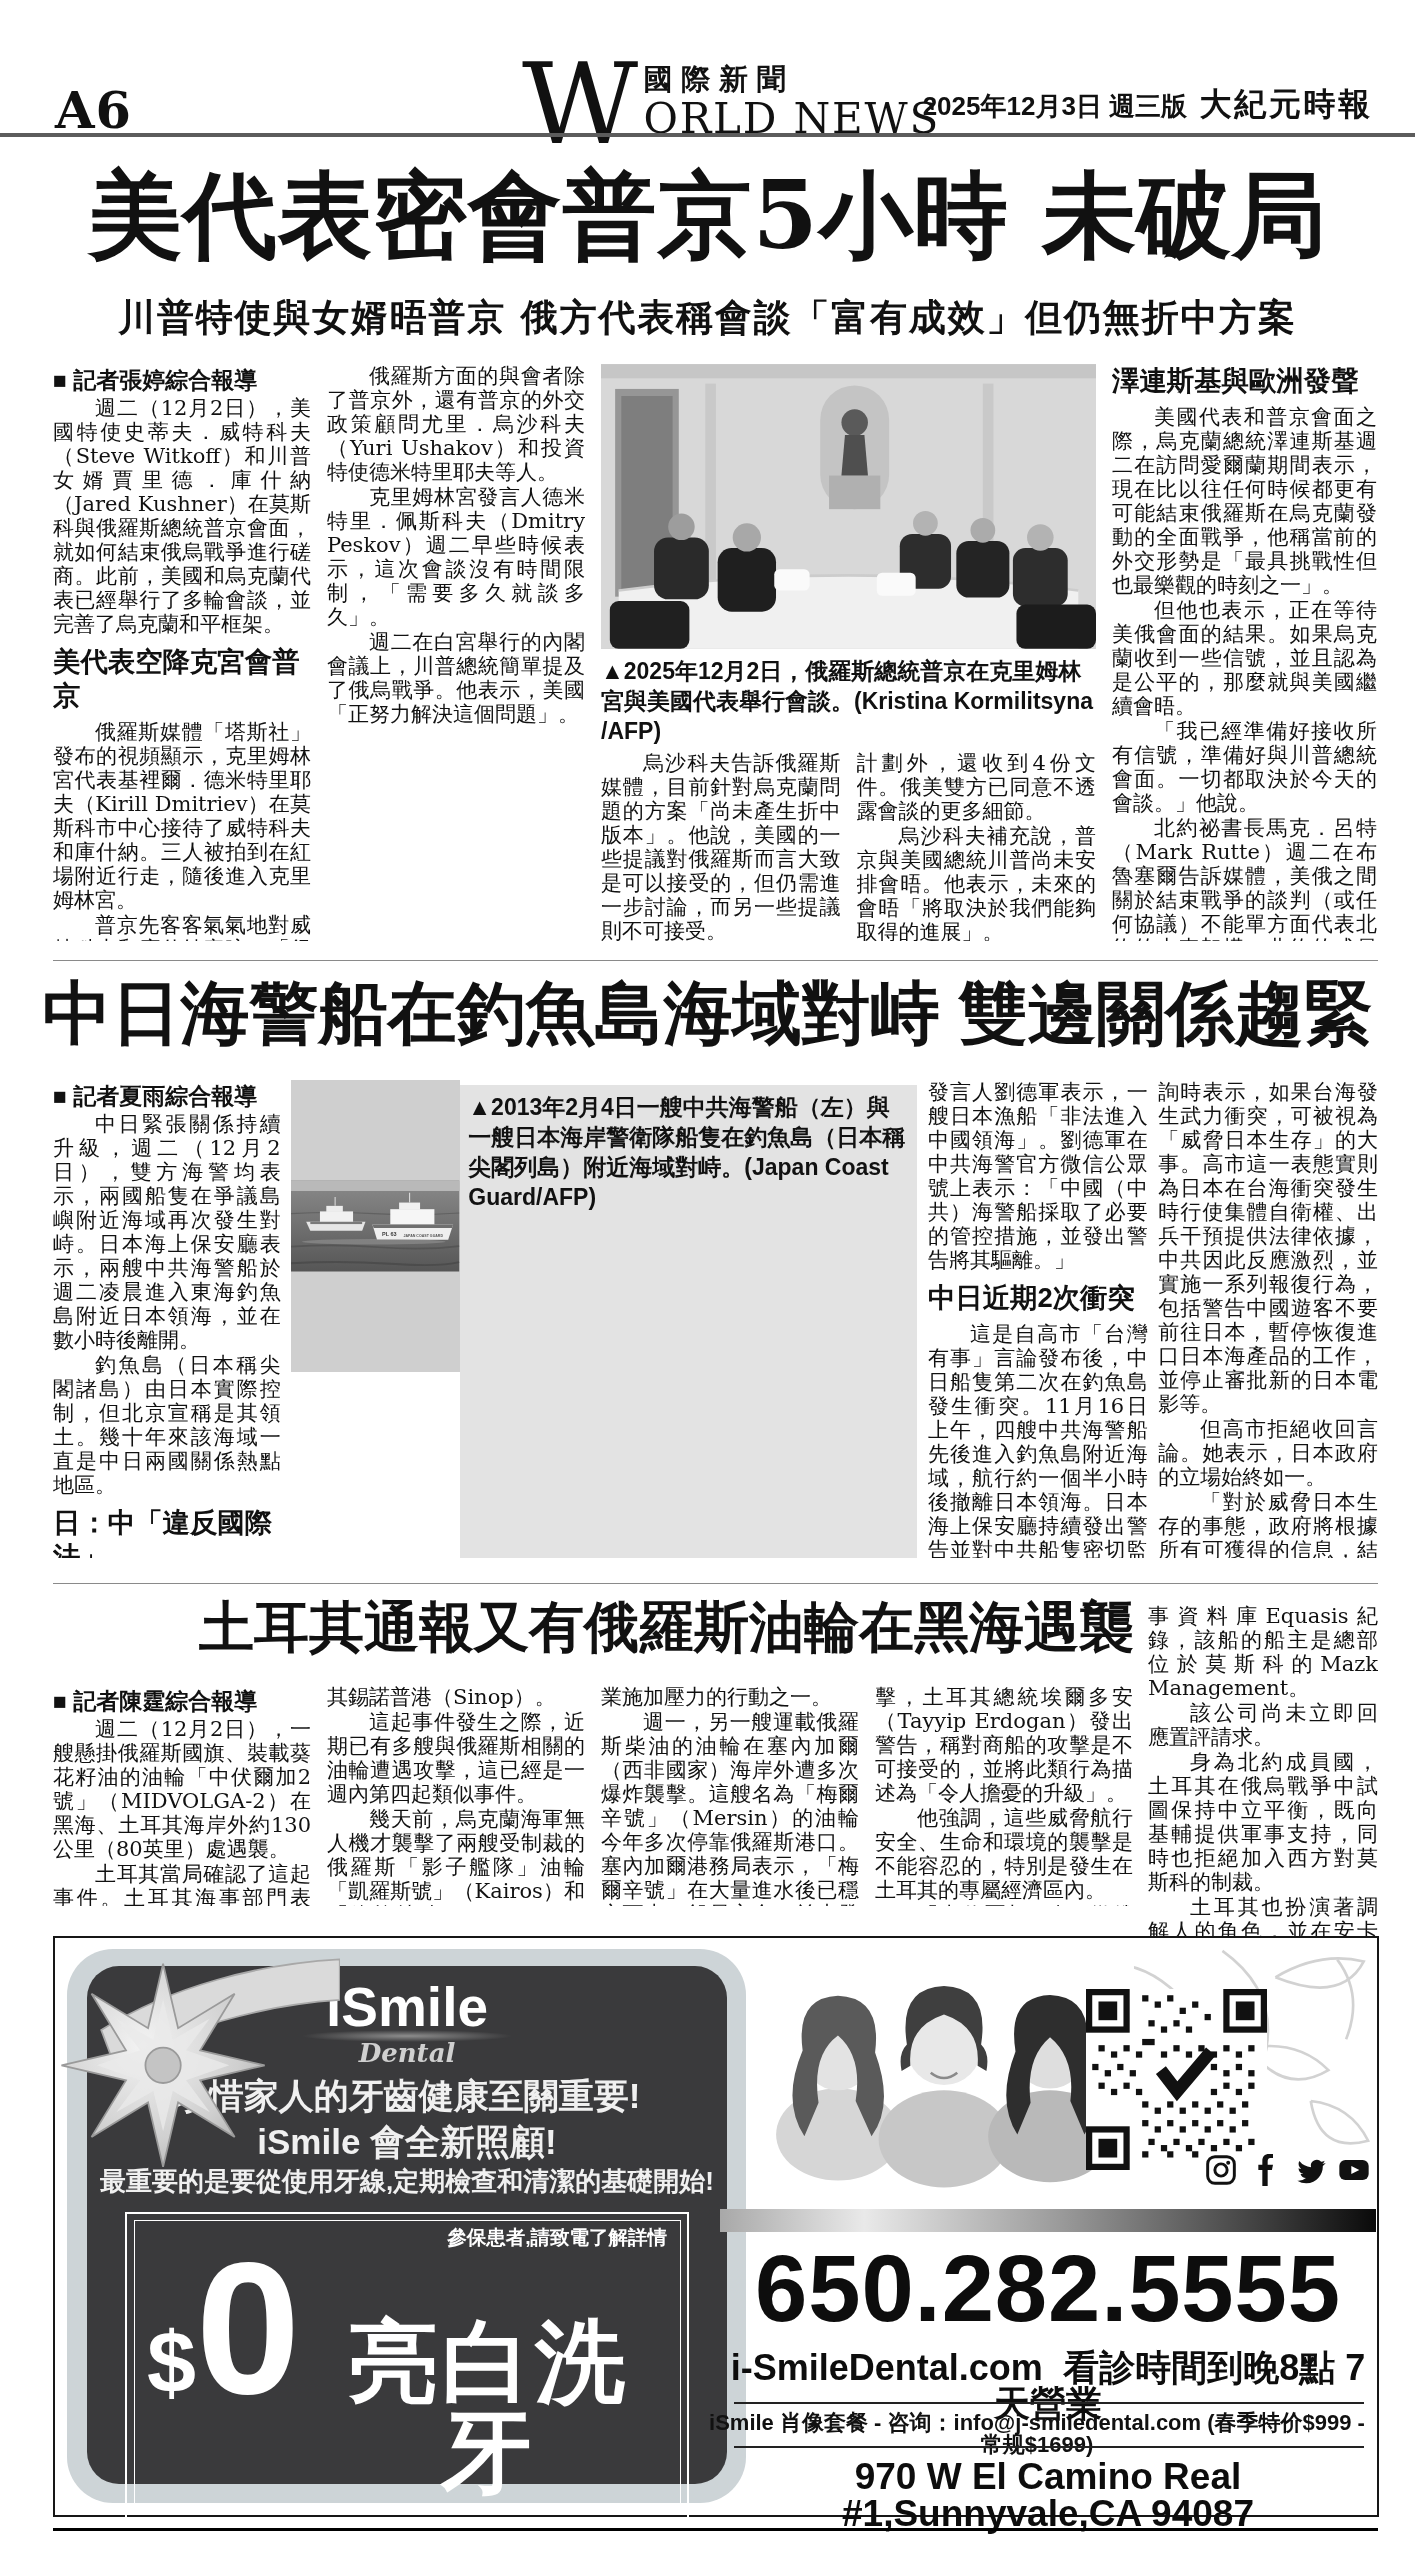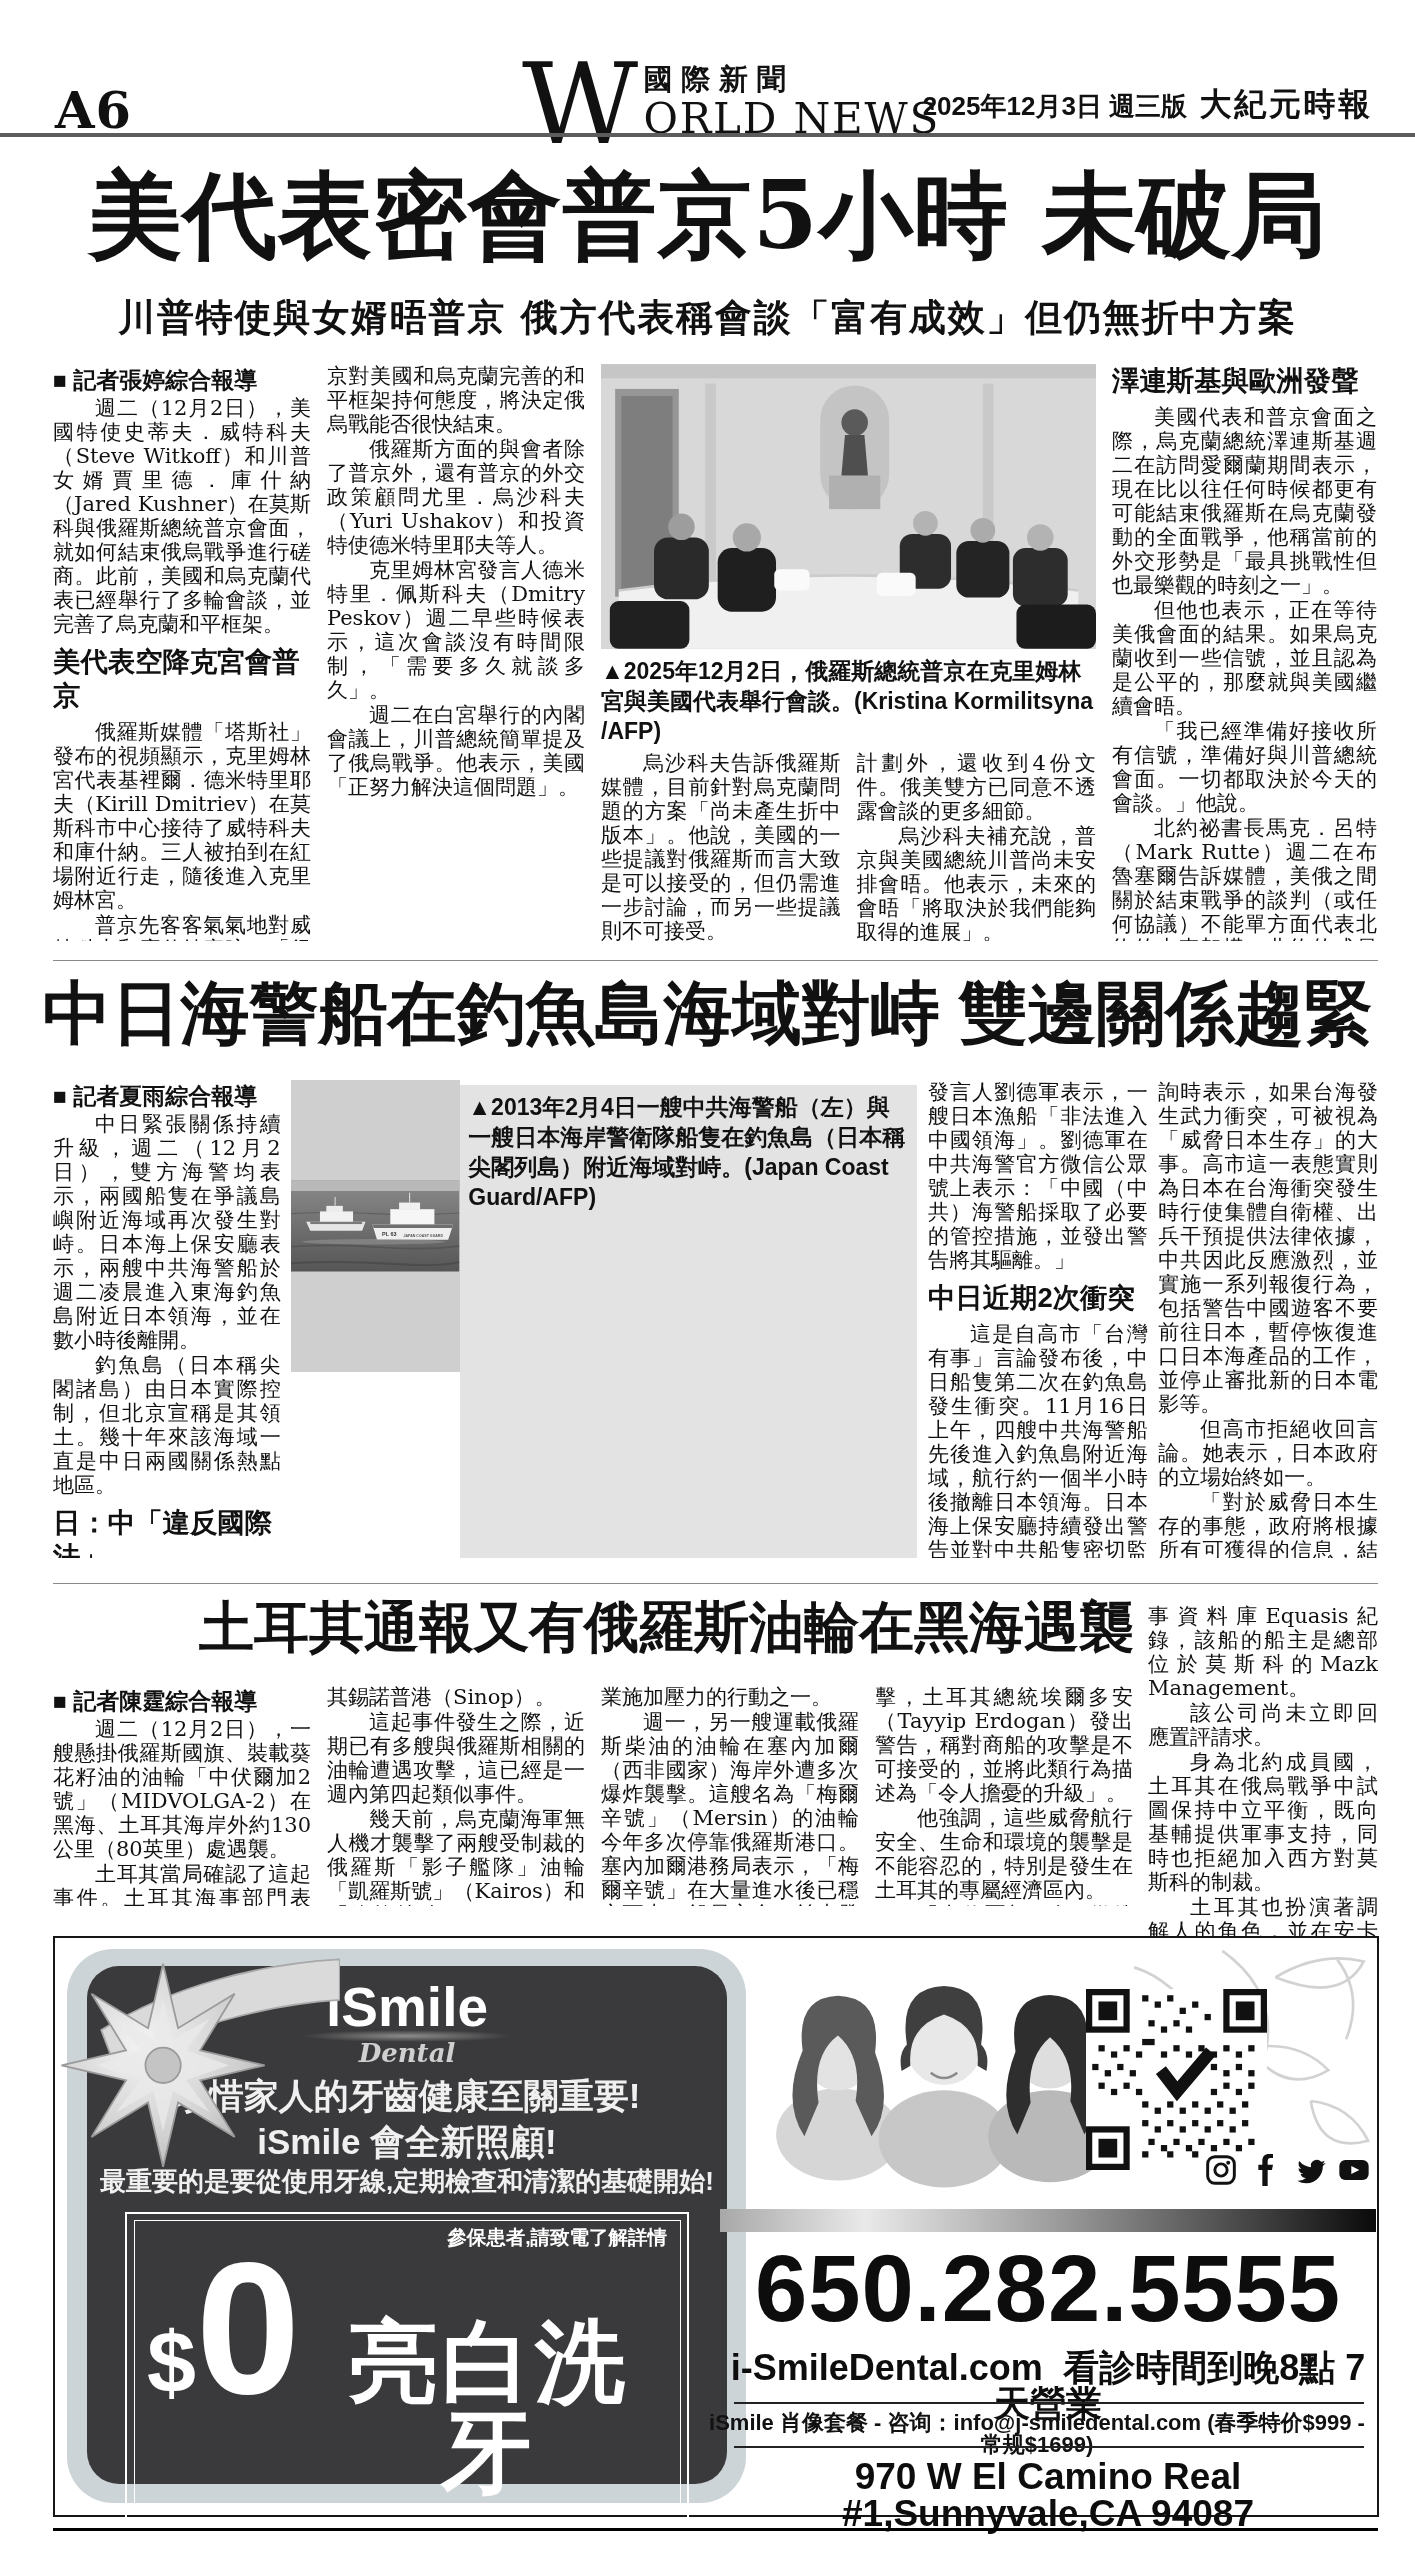--- a/index.html
+++ b/index.html
@@ -88,21 +88,20 @@
   <div class="abs cols" style="left:53px;top:364px;width:1325px;height:577px;gap:16px;">
     <div class="col" style="width:258px;height:577px;">
       <div class="byline">■ 記者張婷綜合報導</div>
       <p>週二（12月2日），美國特使史蒂夫．威特科夫（Steve Witkoff）和川普女婿賈里德．庫什納（Jared Kushner）在莫斯科與俄羅斯總統普京會面，就如何結束俄烏戰爭進行磋商。此前，美國和烏克蘭代表已經舉行了多輪會談，並完善了烏克蘭和平框架。</p>
       <div class="inhead">美代表空降克宮會普京</div>
       <p>俄羅斯媒體「塔斯社」發布的視頻顯示，克里姆林宮代表基裡爾．德米特里耶夫（Kirill Dmitriev）在莫斯科市中心接待了威特科夫和庫什納。三人被拍到在紅場附近行走，隨後進入克里姆林宮。</p>
       <p>普京先客客氣氣地對威特科夫和庫什納寒暄：「很高興見到你們。」並詢問了他們在莫斯科散步的情況。</p>
 
     </div>
     <div class="col" style="width:258px;height:577px;">
-      <p class="cont">京對美國和烏克蘭完善的和平框架持何態度，將決定俄烏戰能否很快結束。</p>
       <p>俄羅斯方面的與會者除了普京外，還有普京的外交政策顧問尤里．烏沙科夫（Yuri Ushakov）和投資特使德米特里耶夫等人。</p>
       <p>克里姆林宮發言人德米特里．佩斯科夫（Dmitry Peskov）週二早些時候表示，這次會談沒有時間限制，「需要多久就談多久」。</p>
       <p>週二在白宮舉行的內閣會議上，川普總統簡單提及了俄烏戰爭。他表示，美國「正努力解決這個問題」。</p>
 
     </div>
     <div style="width:495px;display:flex;flex-direction:column;">
       <svg class="photo" width="495" height="285" viewBox="0 0 560 322">
         <rect width="560" height="322" fill="#d8d8d8"></rect>
         <rect width="560" height="16" fill="#c6c6c6"></rect>
         <rect x="16" y="28" width="72" height="235" fill="#969696"></rect>

